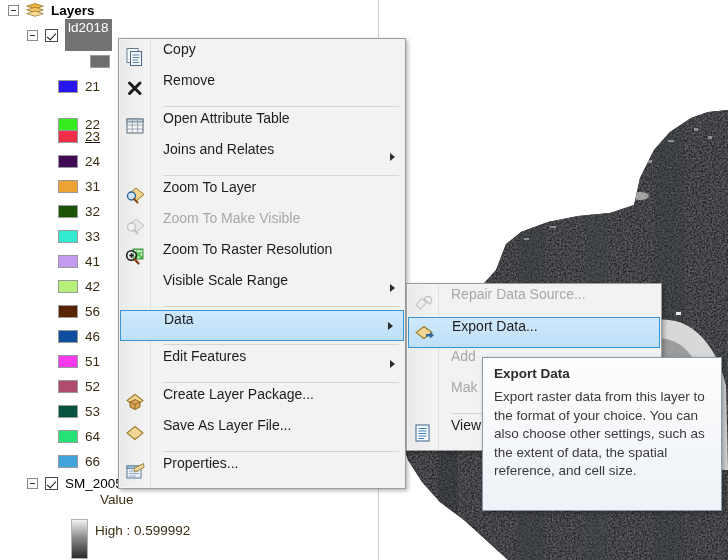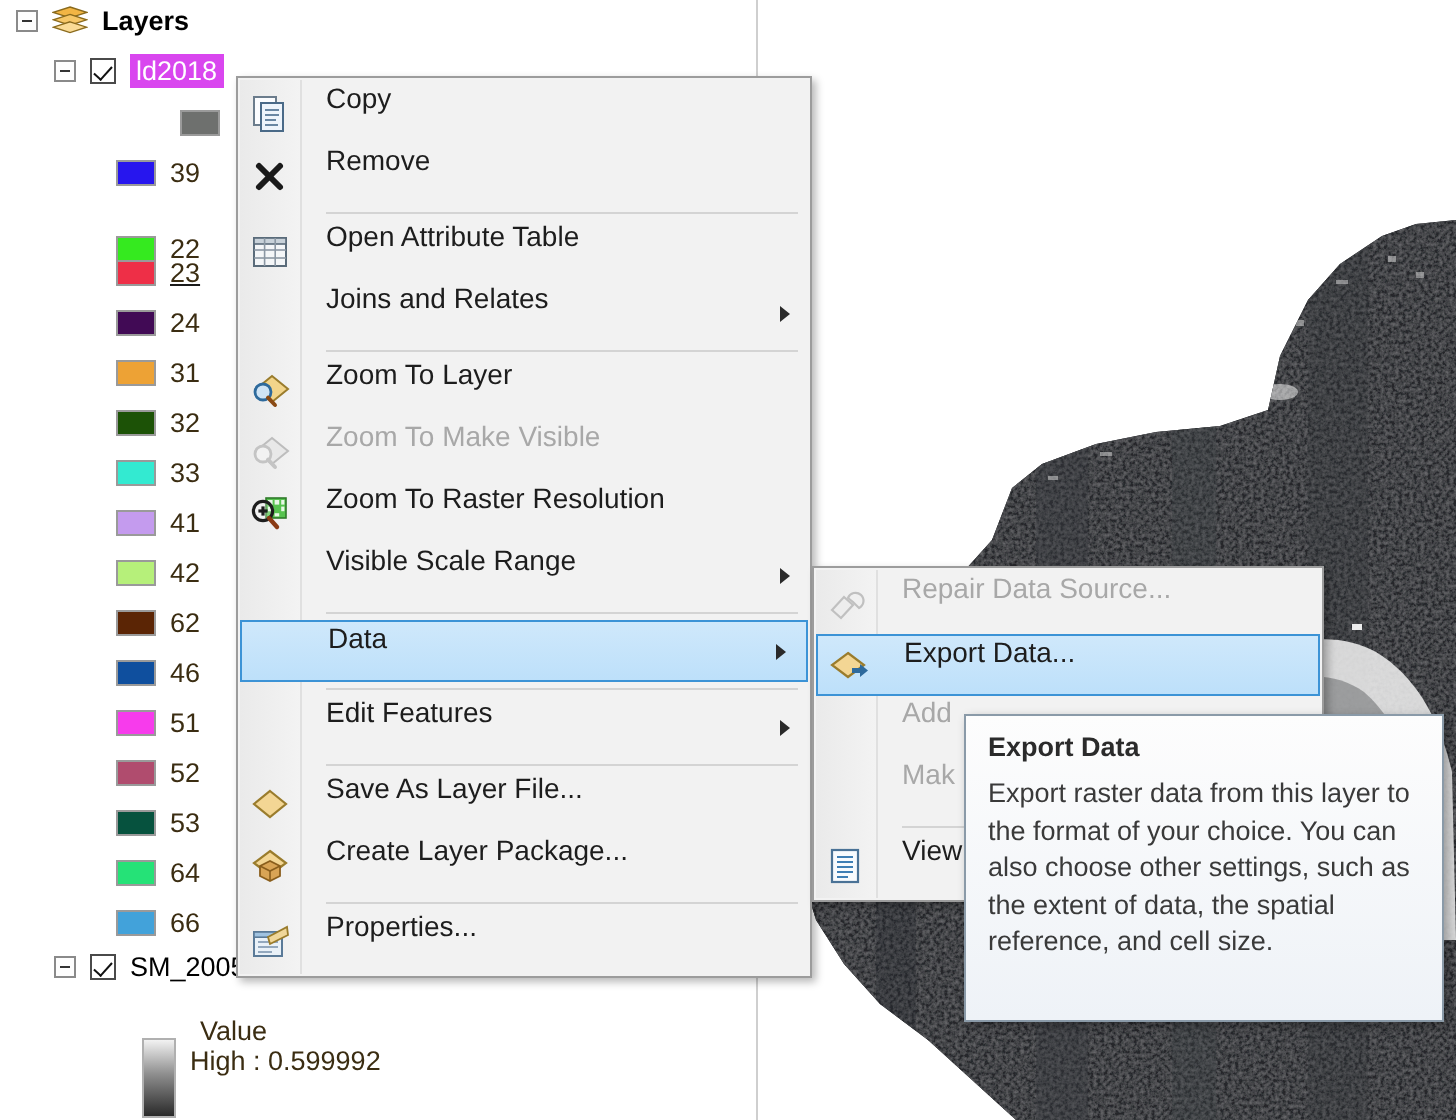--- a/index.html
+++ b/index.html
@@ -87,23 +87,23 @@
   .group-title {
     font-weight: bold;
     font-size: 13.5px;
     color: #000;
   }
   .layer-name {
     font-size: 13.5px;
     color: #000;
   }
   .layer-name.selected {
-    background: #d946ef;
+    background: #737373;
     color: #ffffff;
-    padding: 1px 3px 1px 3px;
+    padding: 1px 3px 16px 3px;
   }
   .swatch {
     width: 20px; height: 13px;
     border: 1px solid #9a9a9a;
     box-sizing: border-box;
     flex: 0 0 auto;
   }
   .swatch-label {
     font-size: 13.5px;
     color: #3b2d12;
@@ -313,21 +313,21 @@
     <span class="layer-name selected" style="margin-left:7px;">ld2018</span>
   </div>
 
   <div id="class-list">
       <div class="tree-row" style="left: 58px; top: 51px; padding-left: 32px;">
         <span class="swatch" style="background: rgb(110, 112, 110);"></span>
         <span class="swatch-label">12</span>
       </div>
       <div class="tree-row" style="left: 58px; top: 76px;">
         <span class="swatch" style="background: rgb(39, 22, 238);"></span>
-        <span class="swatch-label">39</span>
+        <span class="swatch-label">21</span>
       </div>
       <div class="tree-row" style="left: 58px; top: 114px;">
         <span class="swatch" style="background: rgb(53, 234, 31);"></span>
         <span class="swatch-label">22</span>
       </div>
       <div class="tree-row" style="left: 58px; top: 126px; text-decoration: underline;">
         <span class="swatch" style="background: rgb(238, 47, 71);"></span>
         <span class="swatch-label">23</span>
       </div>
       <div class="tree-row" style="left: 58px; top: 151px;">
@@ -349,21 +349,21 @@
       <div class="tree-row" style="left: 58px; top: 251px;">
         <span class="swatch" style="background: rgb(196, 155, 238);"></span>
         <span class="swatch-label">41</span>
       </div>
       <div class="tree-row" style="left: 58px; top: 276px;">
         <span class="swatch" style="background: rgb(182, 240, 122);"></span>
         <span class="swatch-label">42</span>
       </div>
       <div class="tree-row" style="left: 58px; top: 301px;">
         <span class="swatch" style="background: rgb(91, 37, 5);"></span>
-        <span class="swatch-label">62</span>
+        <span class="swatch-label">56</span>
       </div>
       <div class="tree-row" style="left: 58px; top: 326px;">
         <span class="swatch" style="background: rgb(15, 79, 158);"></span>
         <span class="swatch-label">46</span>
       </div>
       <div class="tree-row" style="left: 58px; top: 351px;">
         <span class="swatch" style="background: rgb(247, 59, 236);"></span>
         <span class="swatch-label">51</span>
       </div>
       <div class="tree-row" style="left: 58px; top: 376px;">
@@ -383,21 +383,21 @@
         <span class="swatch-label">66</span>
       </div>
     </div>
 
   <div class="tree-row" style="left:27px; top:473px;">
     <div class="expander"></div>
     <span class="chk" style="margin-left:7px;"></span>
     <span class="layer-name" style="margin-left:7px;">SM_2005135.tif</span>
   </div>
 
-  <div class="tree-row" style="left:100px; top:505px;text-align:right;">
+  <div class="tree-row" style="left:100px; top:489px;text-align:right;">
     <span class="value-label">Value</span>
   </div>
 
   <div style="position:absolute; left:71px; top:519px; width:17px; height:40px;" class="ramp"></div>
 
   <div class="tree-row" style="left:95px; top:520px;">
     <span class="high-label">High : 0.599992</span>
   </div>
 
 </div>
@@ -492,32 +492,32 @@
         <span class="mi-arrow"></span>
       </div>
       <div class="sep"></div>
       <div class="mi">
         <span>Edit Features</span>
         <span class="mi-arrow"></span>
       </div>
       <div class="sep"></div>
       <div class="mi">
         <span class="mi-icon"><svg width="20" height="20" viewBox="0 0 20 20">
-            <polygon points="10,3.5 18,10 10,16.5 2,10" fill="#f3d694" stroke="#9a7c2c" stroke-width="1.1"></polygon>
-          </svg></span>
-        <span>Save As Layer File...</span>
-      </div>
-      <div class="mi">
-        <span class="mi-icon"><svg width="20" height="20" viewBox="0 0 20 20">
             <polygon points="10,2.5 18,8.5 10,14.5 2,8.5" fill="#f3d694" stroke="#9a7c2c" stroke-width="1.1"></polygon>
             <polygon points="5,10 10,7.5 15,10 15,15 10,17.5 5,15" fill="#d9a455" stroke="#8a5e1c" stroke-width="0.9"></polygon>
             <polyline points="5,10 10,12.5 15,10" fill="none" stroke="#8a5e1c" stroke-width="0.8"></polyline>
             <line x1="10" y1="12.5" x2="10" y2="17.5" stroke="#8a5e1c" stroke-width="0.8"></line>
           </svg></span>
         <span>Create Layer Package...</span>
+      </div>
+      <div class="mi">
+        <span class="mi-icon"><svg width="20" height="20" viewBox="0 0 20 20">
+            <polygon points="10,3.5 18,10 10,16.5 2,10" fill="#f3d694" stroke="#9a7c2c" stroke-width="1.1"></polygon>
+          </svg></span>
+        <span>Save As Layer File...</span>
       </div>
       <div class="sep"></div>
       <div class="mi">
         <span class="mi-icon"><svg width="20" height="20" viewBox="0 0 20 20">
             <rect x="2" y="5" width="14" height="12" fill="#e9f1f8" stroke="#5a7a98" stroke-width="1"></rect>
             <rect x="2" y="5" width="14" height="2.6" fill="#9fc2e0" stroke="#5a7a98" stroke-width="0.8"></rect>
             <g stroke="#7d97b0" stroke-width="0.8">
               <line x1="4" y1="10" x2="14" y2="10"></line>
               <line x1="4" y1="12.5" x2="14" y2="12.5"></line>
               <line x1="4" y1="15" x2="11" y2="15"></line>

